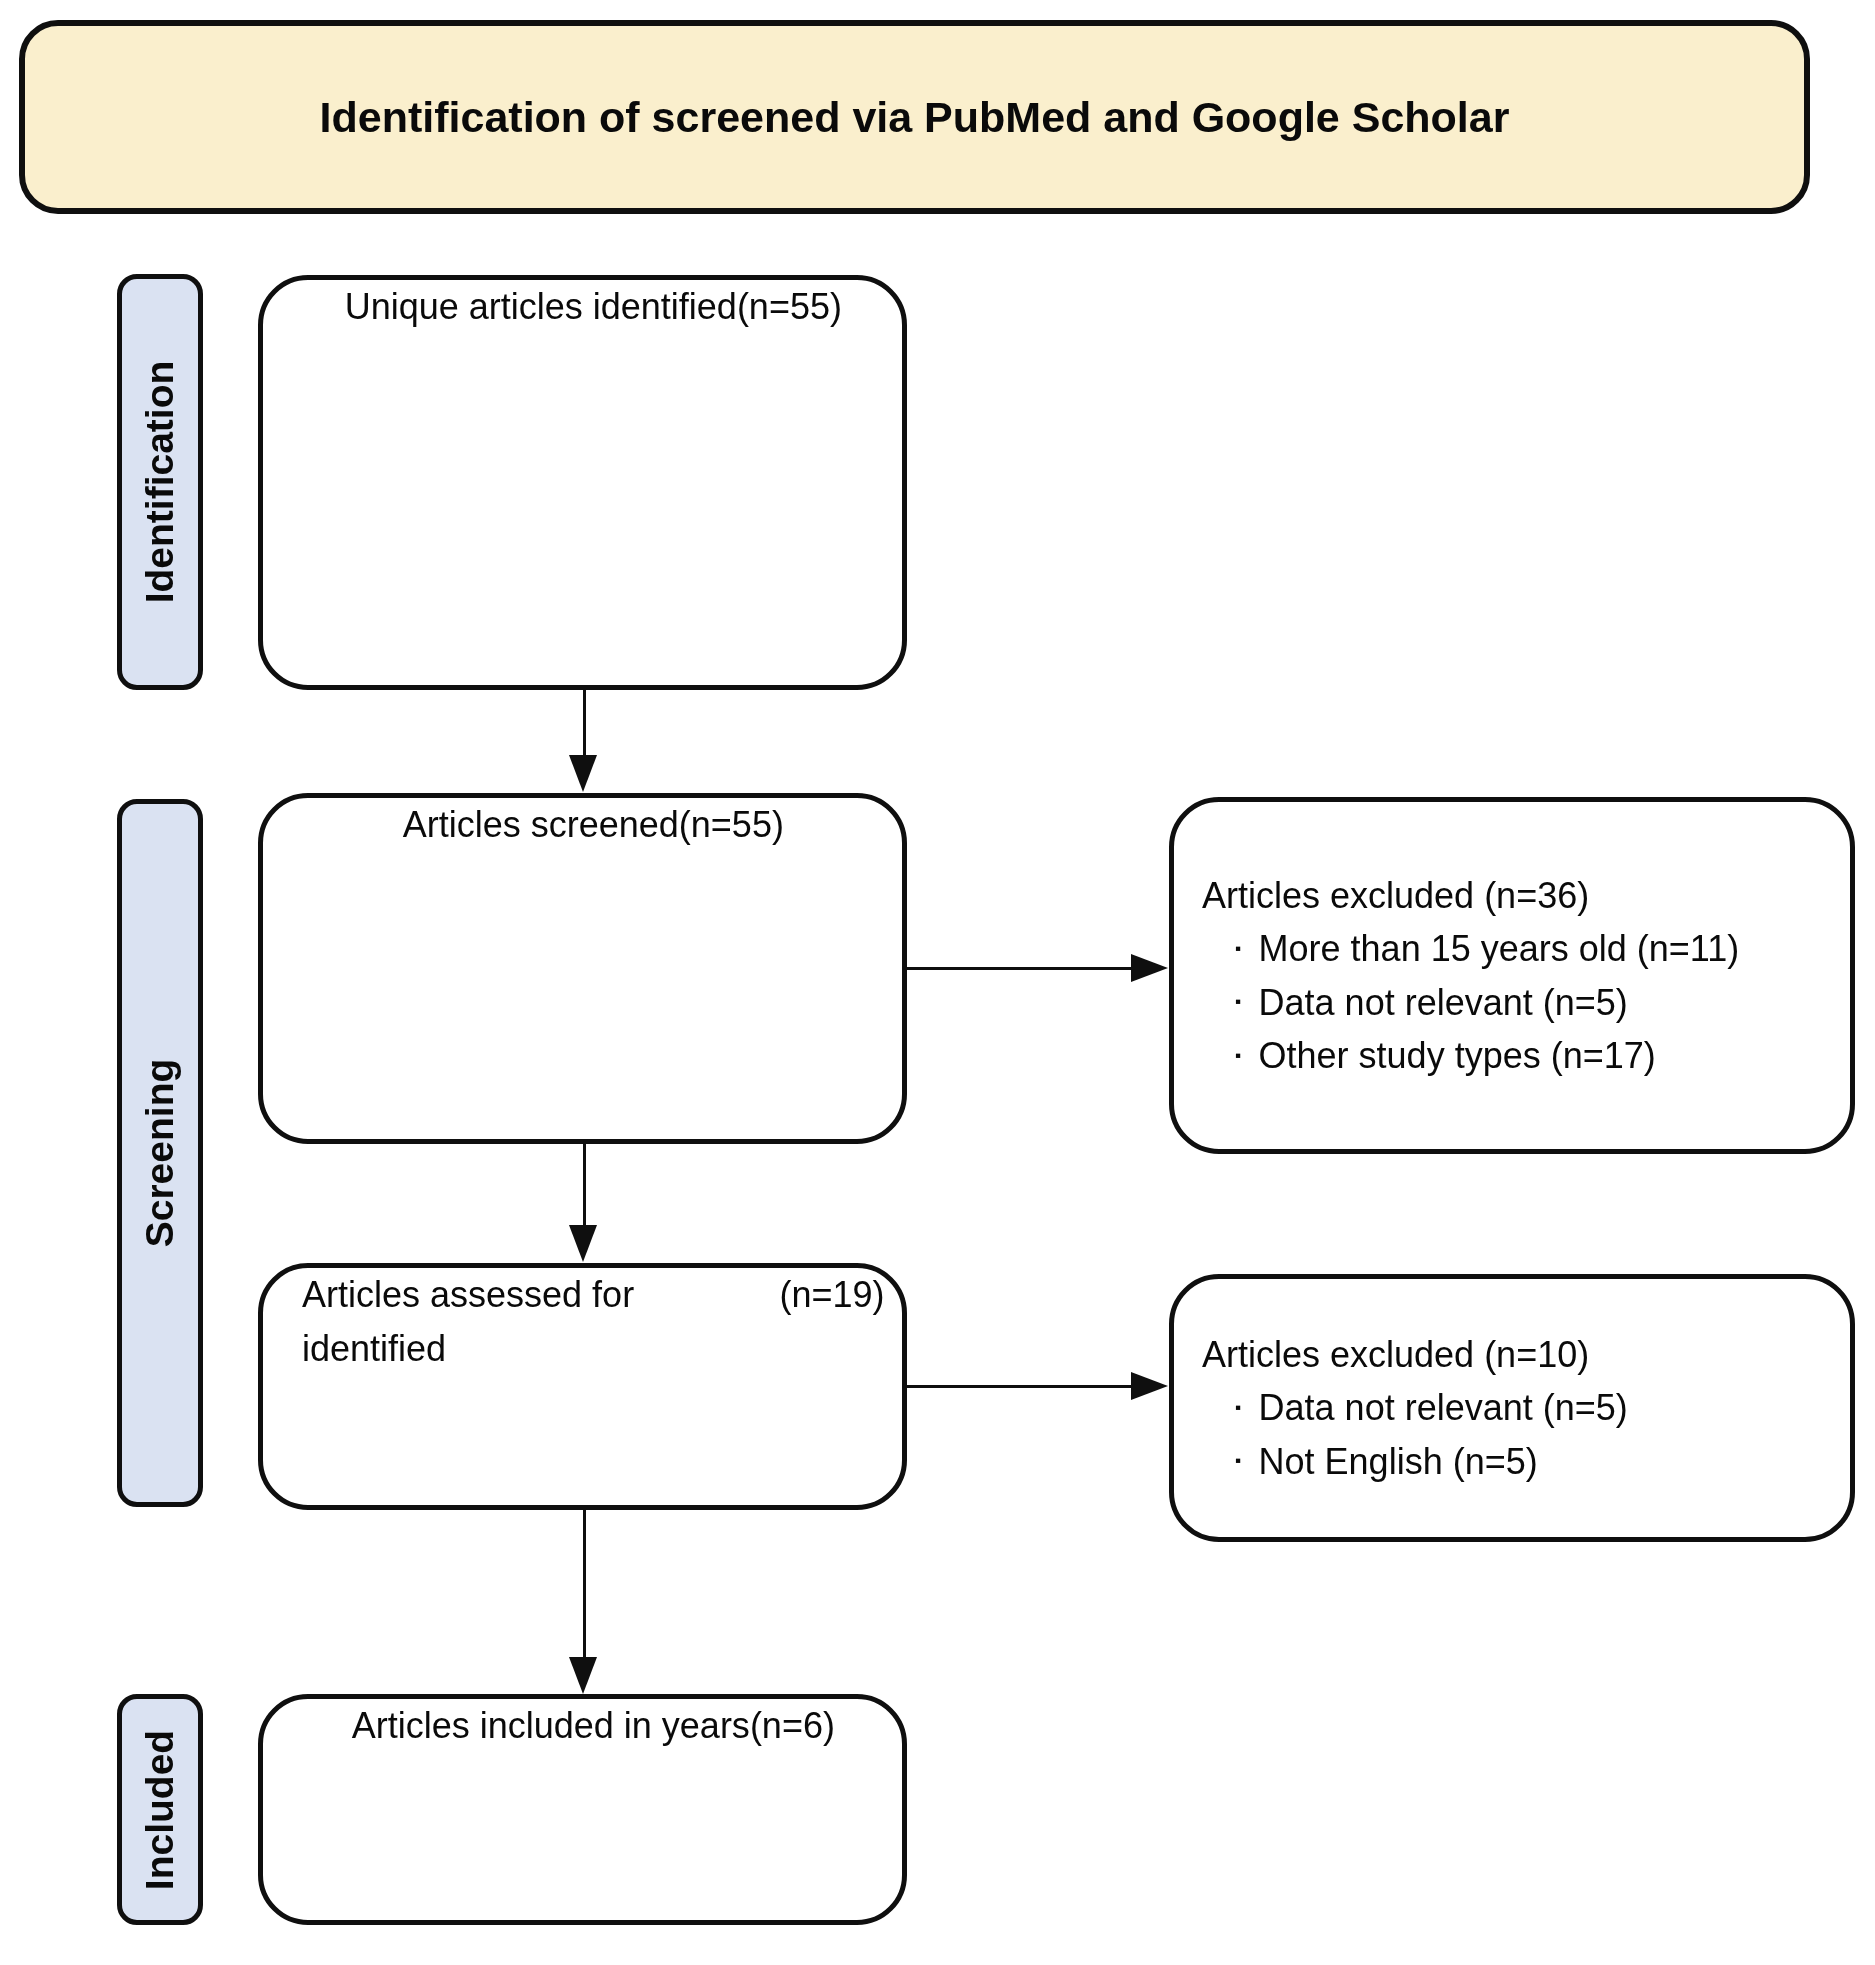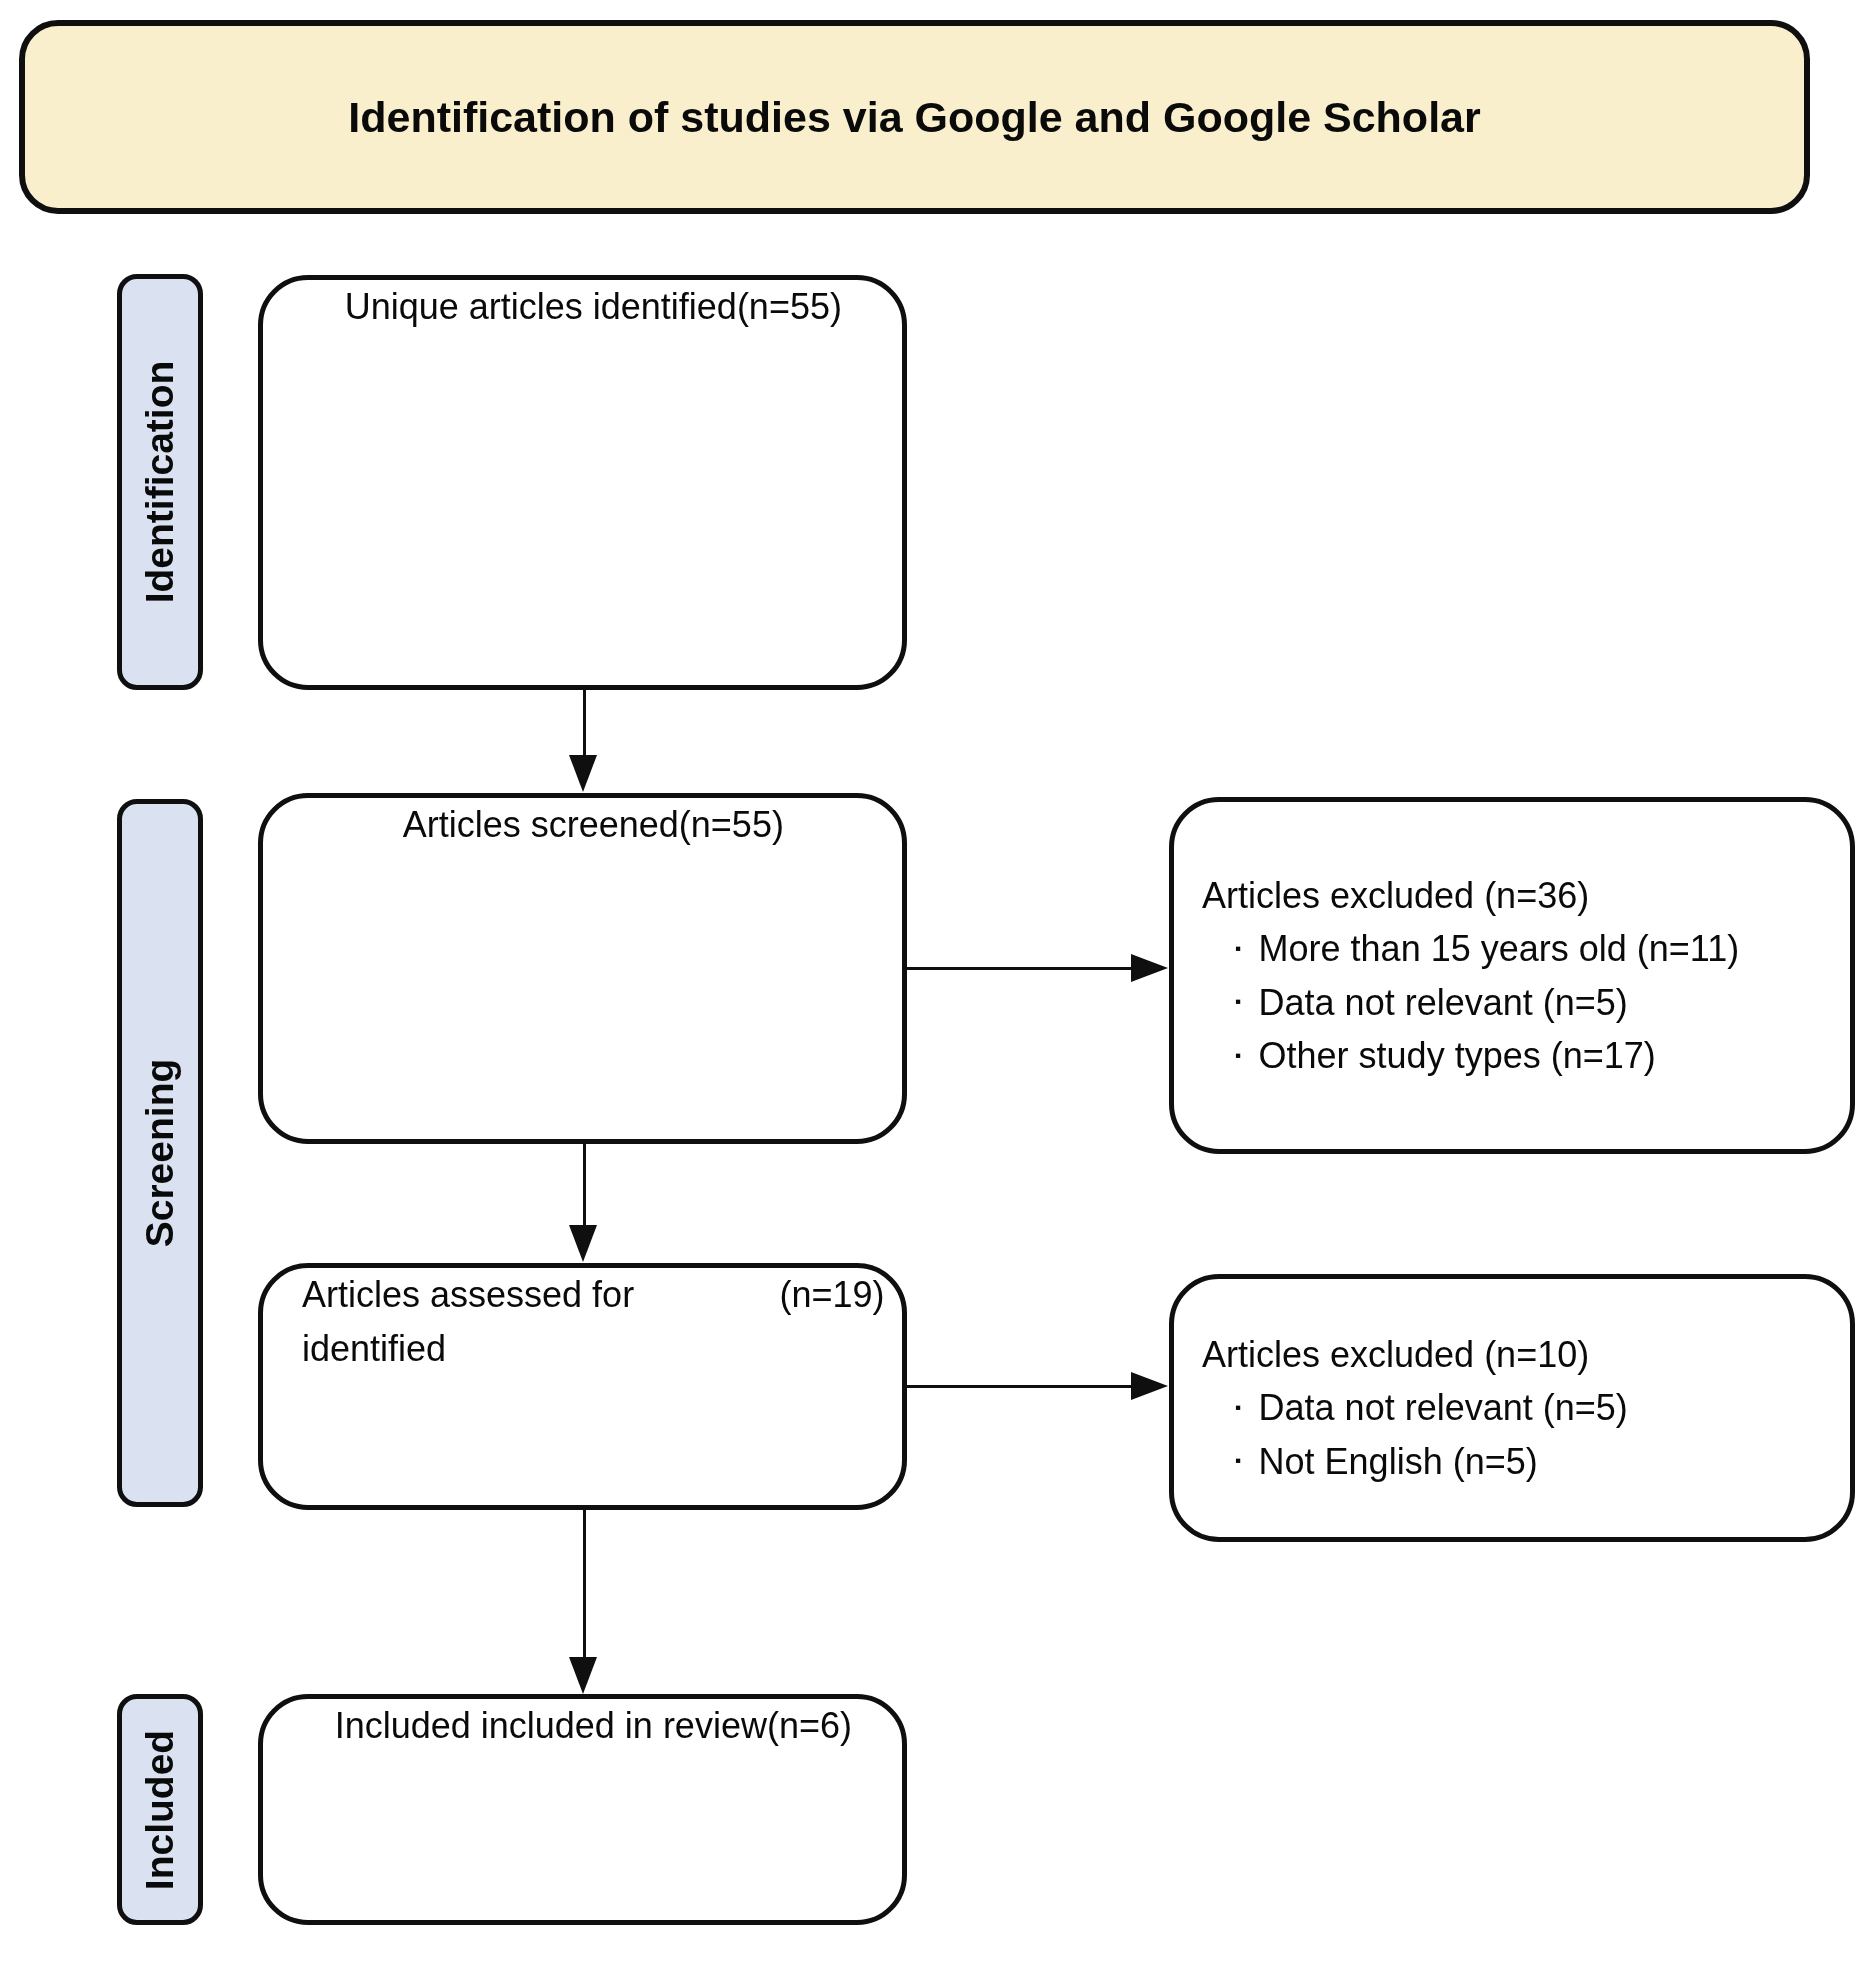--- a/index.html
+++ b/index.html
@@ -124,21 +124,21 @@
   }
   #hh1 { left: 1131px; top: 954px; }
   #hh2 { left: 1131px; top: 1372px; }
 </style>
 </head>
 <body>
 
 <div class="canvas">
 
   <div class="banner">
-    <div class="banner-title">Identification of studies via Google and Google Scholar</div>
+    <div class="banner-title">Identification of screened via PubMed and Google Scholar</div>
   </div>
 
   <div class="stage-label" id="lbl-identification">
     <span class="vtext">Identification</span>
   </div>
   <div class="stage-label" id="lbl-screening">
     <span class="vtext">Screening</span>
   </div>
   <div class="stage-label" id="lbl-included">
     <span class="vtext">Included</span>
@@ -153,21 +153,21 @@
     <div>Articles screened</div>
     <div>(n=55)</div>
   </div>
 
   <div class="flow-box" id="box-assessed">
     <div>Articles assessed for identified</div>
     <div>(n=19)</div>
   </div>
 
   <div class="flow-box" id="box-included">
-    <div>Included included in review</div>
+    <div>Articles included in years</div>
     <div>(n=6)</div>
   </div>
 
   <div class="excl-box" id="excl-screening">
     <div>Articles excluded (n=36)</div>
     <div class="bullet-row">
       <span class="bullet-glyph">▪</span>
       <span>More than 15 years old (n=11)</span>
     </div>
     <div class="bullet-row">

